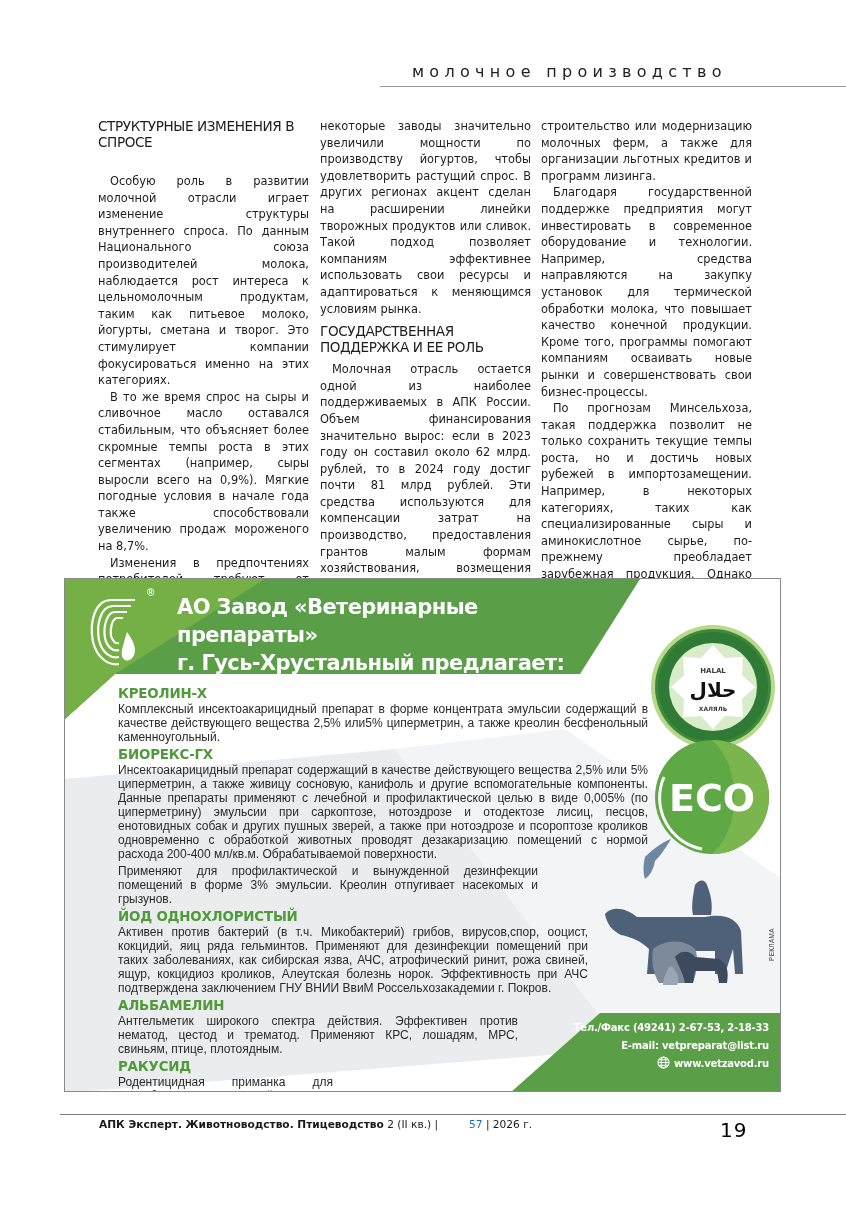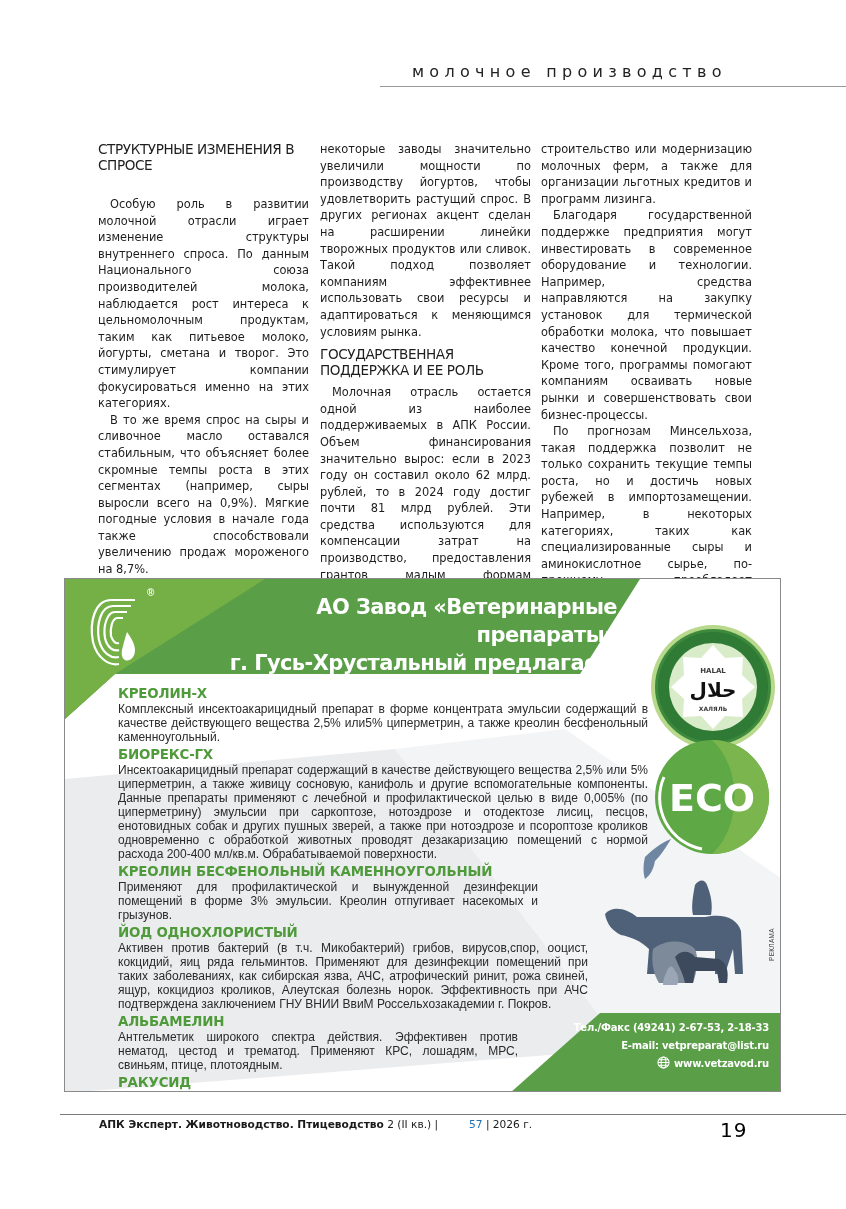--- a/index.html
+++ b/index.html
@@ -11,21 +11,21 @@
   }
   .running-head .title {
     position: absolute; left: 412px; top: 0; font-family: "DejaVu Sans", sans-serif;
     font-size: 16px; letter-spacing: 5.3px; color: #222; font-weight: normal; white-space: nowrap;
   }
   .head-rule { position: absolute; left: 380px; width: 466px; top: 86px; height: 1px; background: #9a9a9a; }
 
   .col {
     position: absolute; top: 118px; width: 211px;
     font-family: "DejaVu Sans", sans-serif; font-size: 11.4px; line-height: 16.6px;
-    color: #1d1d1d; text-align: justify; margin-top: 23px;
+    color: #1d1d1d; text-align: justify;
   }
   .col p { text-indent: 12px; hyphens: manual; }
   .col h2 {
     font-family: "DejaVu Sans", sans-serif; font-weight: normal; font-size: 13.6px;
     line-height: 16px; color: #1d1d1d; text-transform: uppercase; text-align: left;
     letter-spacing: -0.4px;
   }
   .col1 { left: 98px; }
   .col2 { left: 320px; }
   .col3 { left: 541px; }
@@ -35,21 +35,21 @@
 
   
   .ad {
     position: absolute; left: 64px; top: 578px; width: 717px; height: 514px;
     border: 1px solid #8a8a8a; background: #ffffff; overflow: hidden;
   }
   .ad-svg { position: absolute; left: 0; top: 0; }
   .ad-logo { position: absolute; left: 18px; top: 13px; width: 70px; height: 80px; }
   .reg-mark { position: absolute; left: 82px; top: 8px; font-size: 10px; color: #fff; font-weight: bold; }
   .ad-title {
-    position: absolute; left: 112px; top: 14px; width: 440px; text-align: right;
+    position: absolute; left: 112px; top: 14px; width: 440px; text-align: left;
     font-family: "DejaVu Sans", sans-serif; font-weight: bold; color: #ffffff;
     font-size: 21px; line-height: 28px; letter-spacing: -0.6px;
   }
   .products { position: absolute; left: 53px; top: 107px; width: 530px; }
   .product h3 {
     font-family: "DejaVu Sans", sans-serif; font-weight: bold; color: #4f9a3a;
     font-size: 13.4px; line-height: 16px; letter-spacing: -0.2px;
   }
   .product p {
     font-family: "Liberation Sans", sans-serif; font-size: 12px; line-height: 14px;
@@ -176,21 +176,20 @@
   <div class="products">
     <div class="product">
       <h3>КРЕОЛИН-Х</h3>
       <p>Комплексный инсектоакарицидный препарат в форме концентрата эмульсии содержащий в качестве действующего вещества 2,5% или5% циперметрин, а также креолин бесфенольный каменноугольный.</p>
     </div>
     <div class="product">
       <h3>БИОРЕКС-ГХ</h3>
       <p>Инсектоакарицидный препарат содержащий в качестве действующего вещества 2,5% или 5% циперметрин, а также живицу сосновую, канифоль и другие вспомогательные компоненты. Данные препараты применяют с лечебной и профилактической целью в виде 0,005% (по циперметрину) эмульсии при саркоптозе, нотоэдрозе и отодектозе лисиц, песцов, енотовидных собак и других пушных зверей, а также при нотоэдрозе и псороптозе кроликов одновременно с обработкой животных проводят дезакаризацию помещений с нормой расхода 200-400 мл/кв.м. Обрабатываемой поверхности.</p>
     </div>
     <div class="product">
-      <h3>КРЕОЛИН БЕСФЕНОЛЬНЫЙ КАМЕННОУГОЛЬНЫЙ</h3>
       <p style="width:420px">Применяют для профилактической и вынужденной дезинфекции помещений в форме 3% эмульсии. Креолин отпугивает насекомых и грызунов.</p>
     </div>
     <div class="product">
       <h3>ЙОД ОДНОХЛОРИСТЫЙ</h3>
       <p style="width:470px">Активен против бактерий (в т.ч. Микобактерий) грибов, вирусов,спор, ооцист, кокцидий, яиц ряда гельминтов. Применяют для дезинфекции помещений при таких заболеваниях, как сибирская язва, АЧС, атрофический ринит, рожа свиней, ящур, кокцидиоз кроликов, Алеутская болезнь норок. Эффективность при АЧС подтверждена заключением ГНУ ВНИИ ВвиМ Россельхозакадемии г. Покров.</p>
     </div>
     <div class="product">
       <h3>АЛЬБАМЕЛИН</h3>
       <p style="width:400px">Антгельметик широкого спектра действия. Эффективен против нематод, цестод и трематод. Применяют КРС, лошадям, МРС, свиньям, птице, плотоядным.</p>
     </div>

